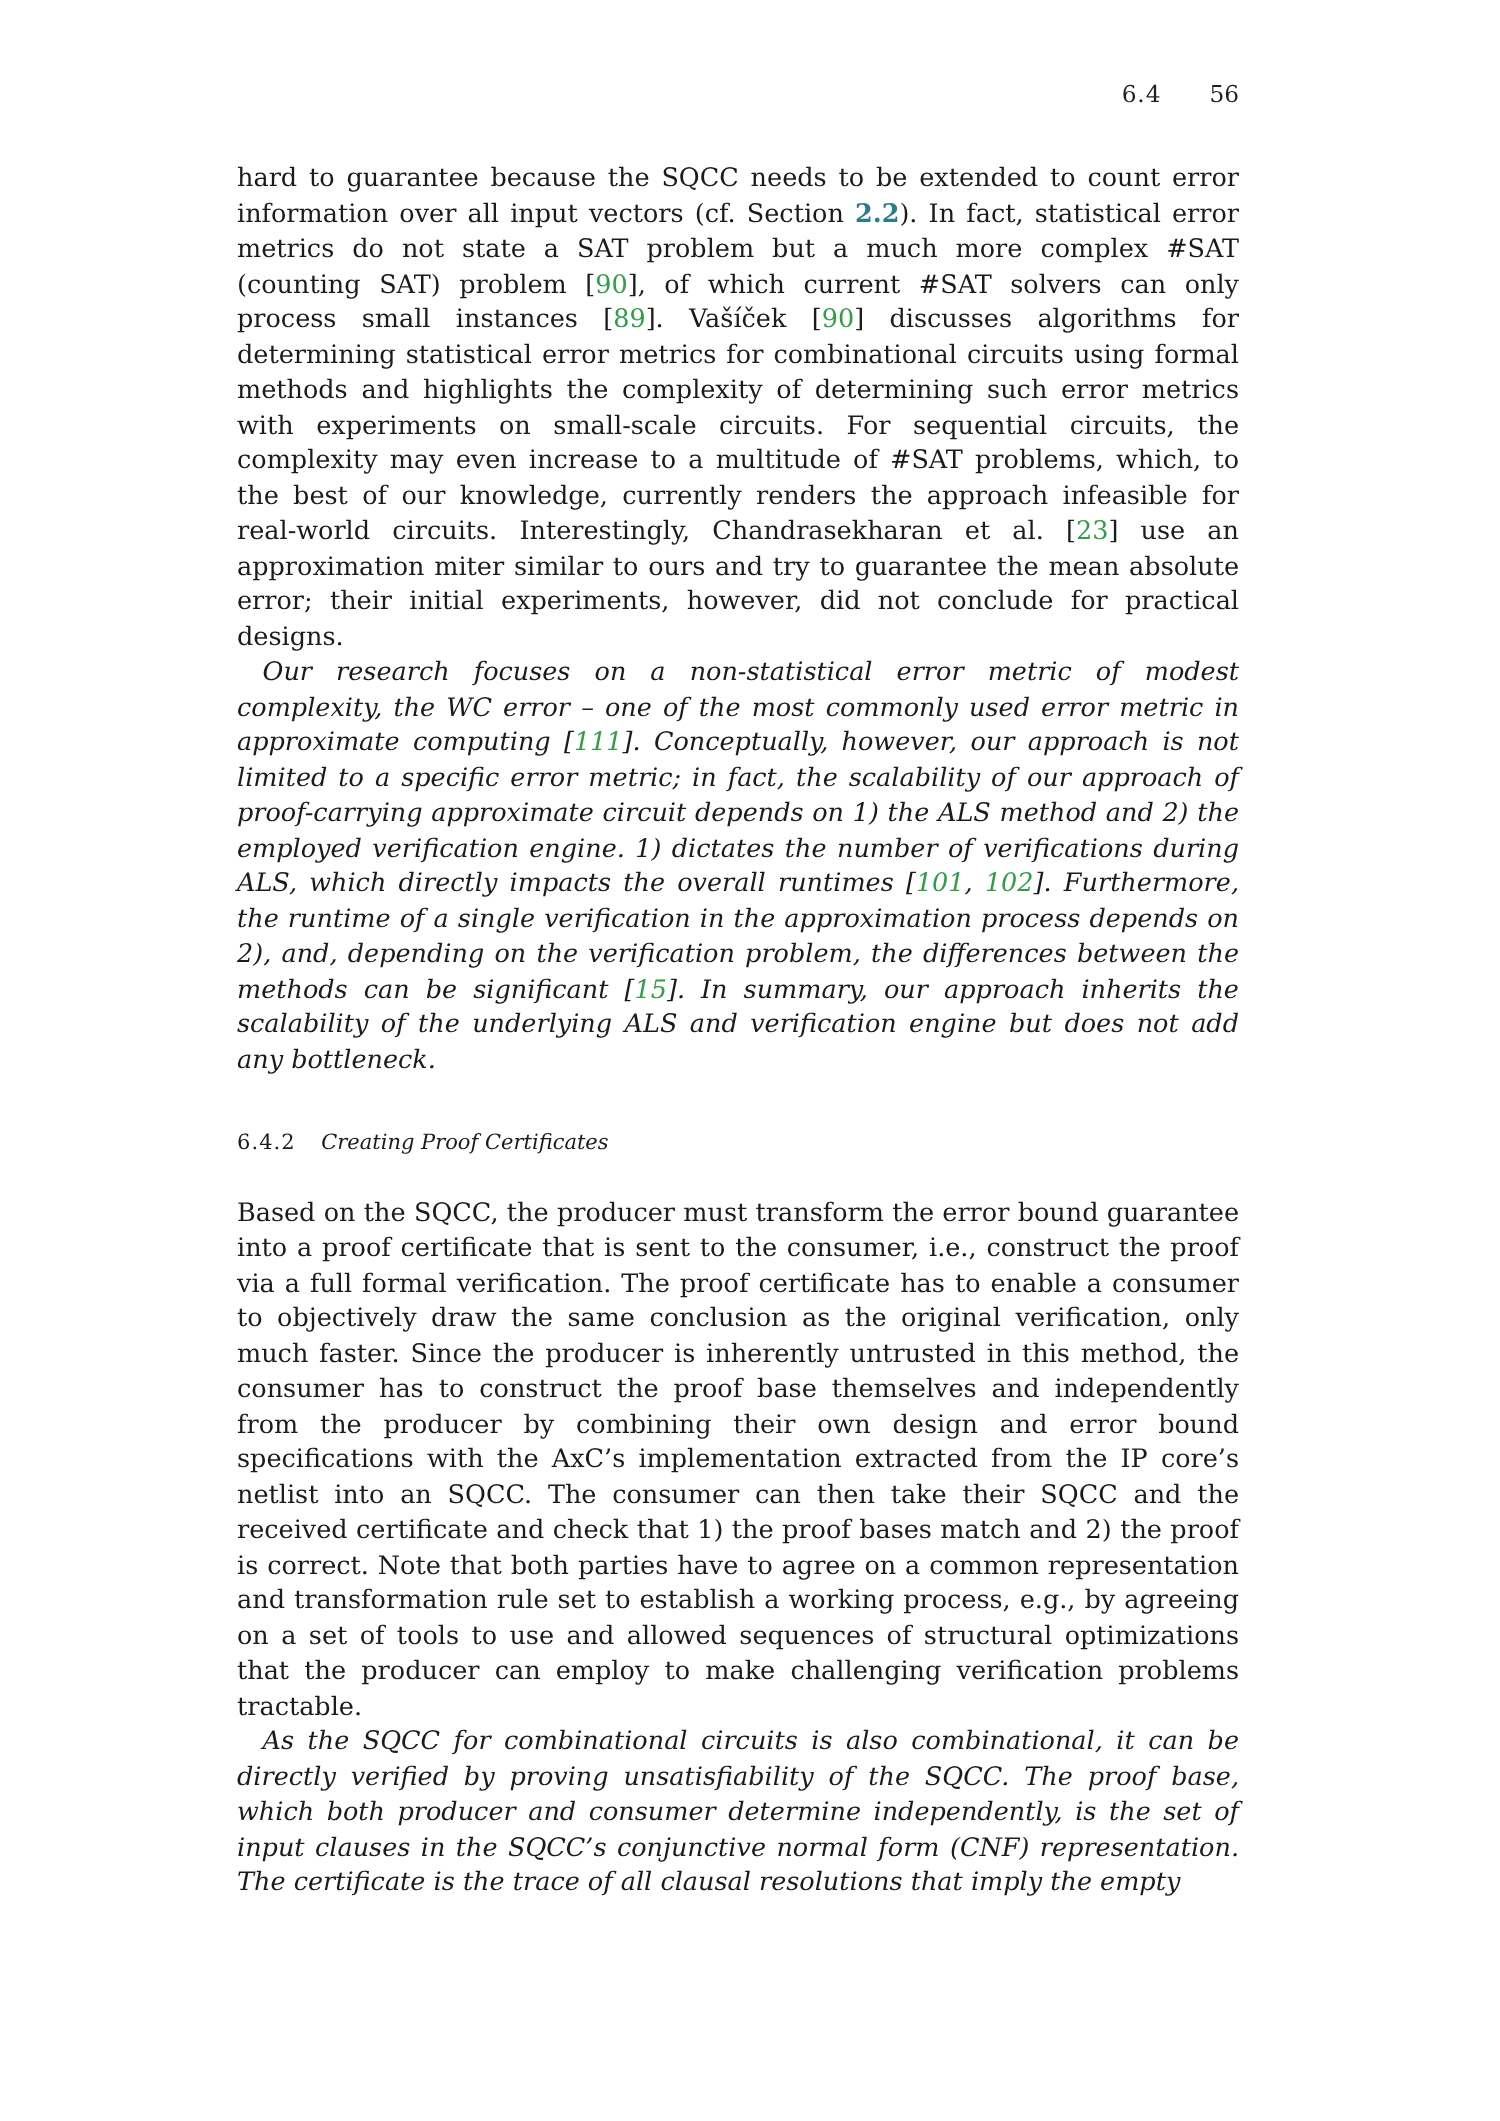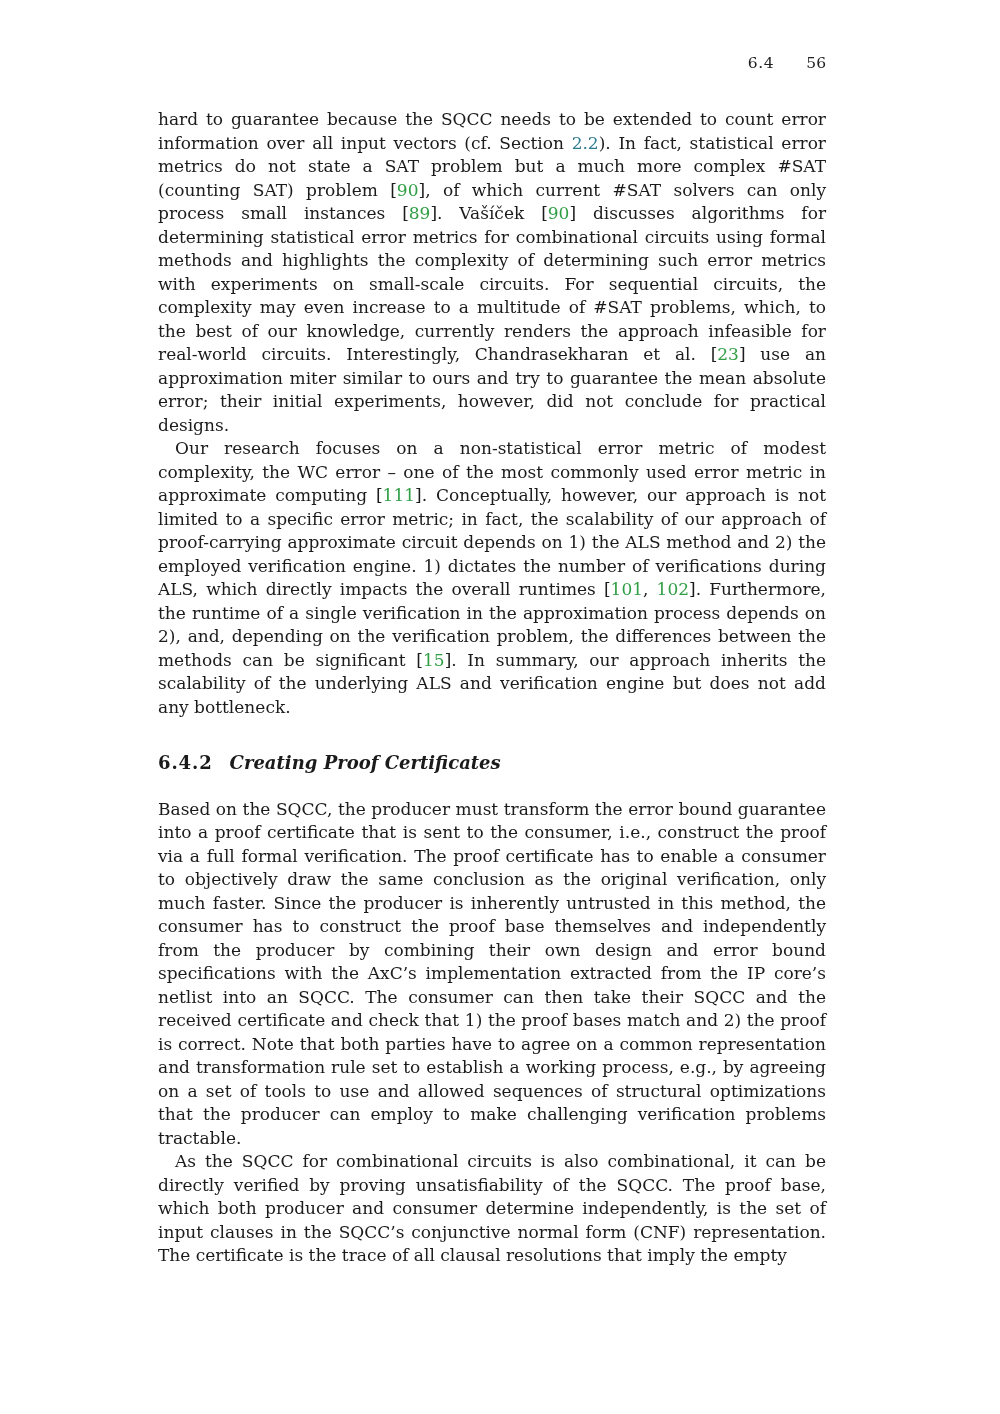--- a/index.html
+++ b/index.html
@@ -48,42 +48,44 @@
     line-height: 23.5px;
     text-align: justify;
     color: var(--text-color, #1b1b1b);
   }
   p.para {
     margin: 0;
     padding: 0;
   }
   p.para.indent {
     text-indent: 17px;
+    font-style: italic;
   }
   h2.subheading {
     margin: 32px 0 23px 0;
-    font-size: 18px;
-    font-weight: 700;
+    font-size: 14px;
+    font-weight: 400;
     text-align: left;
     color: var(--text-color, #1b1b1b);
   }
   .h-num {
     letter-spacing: 0.05em;
   }
   .h-title {
     font-style: italic;
     margin-left: 17px;
   }
   .seg-cite {
     color: var(--cite-green, #2f9e44);
     cursor: pointer;
   }
   .seg-ref {
     color: var(--ref-teal, #2d7c8e);
     cursor: pointer;
+    font-weight: bold;
   }
 </style>
 </head>
 <body>
 
 <div class="page">
   <div class="running-header">
     <span class="rh-num">6.4</span>
     <span class="rh-page">56</span>
   </div>

